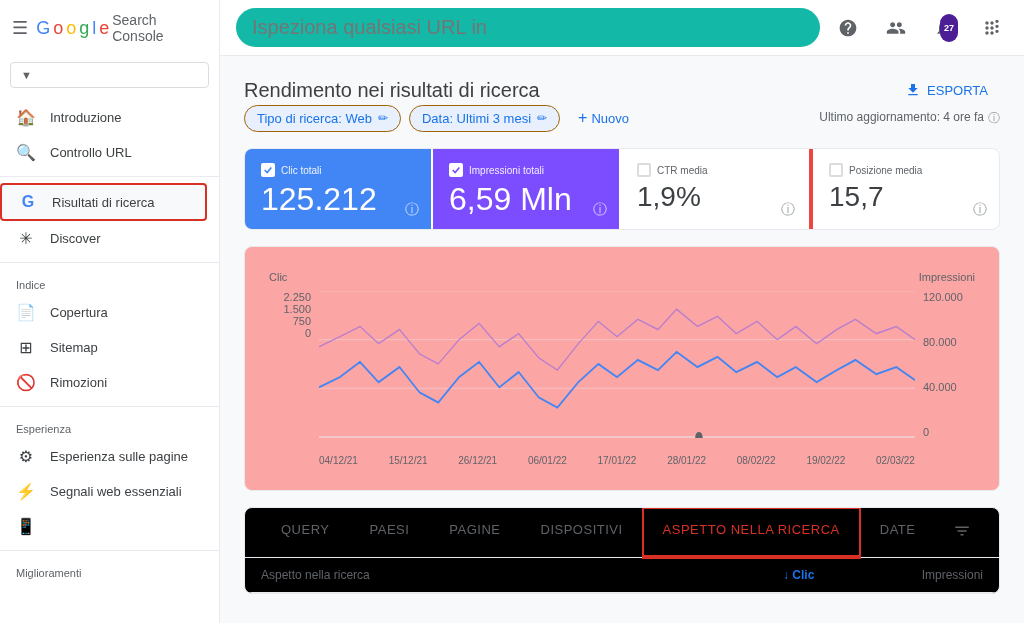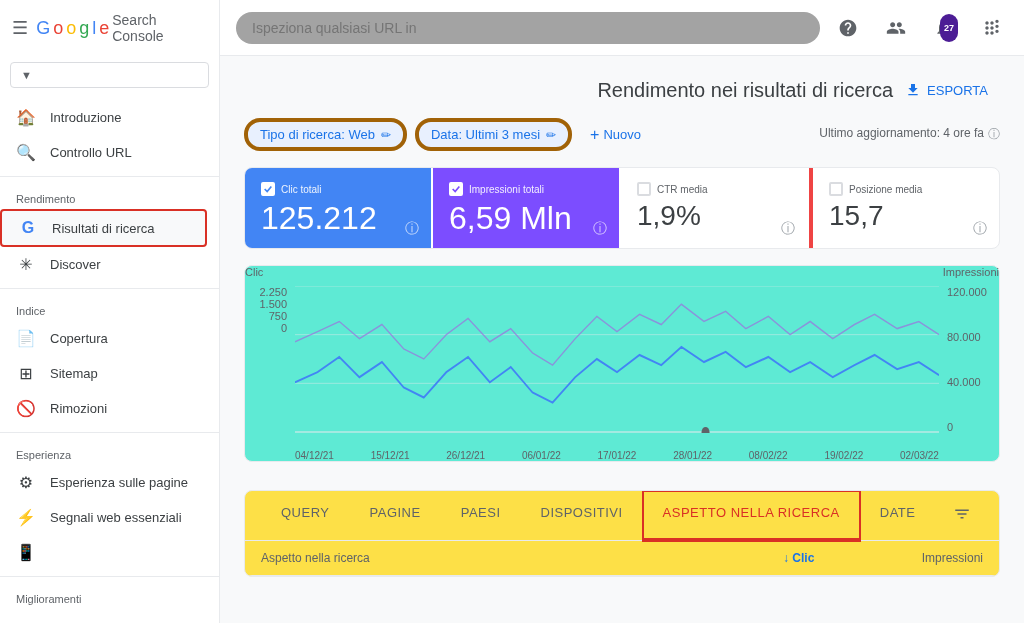--- a/index.html
+++ b/index.html
@@ -98,25 +98,25 @@
       padding: 8px 16px;
       gap: 12px;
       min-height: 56px;
       position: sticky;
       top: 0;
       z-index: 10;
       border-bottom: 1px solid #e8eaed;
     }
     .search-bar {
       flex: 1;
-      background: #a3a3a3;
+      background: #14b8a6;
       border-radius: 24px;
       padding: 8px 16px;
       border: none;
-      font-size: 14px;
+      font-size: 20px;
       outline: none;
       color: #3c4043;
     }
     .topbar-icons {
       display: flex;
       gap: 16px;
       align-items: center;
     }
     .topbar-icon {
       width: 32px;
@@ -144,22 +144,21 @@
 
     
     .content {
       padding: 20px 24px;
       flex: 1;
     }
 
     .page-header {
       display: flex;
       align-items: center;
-      justify-content: flex-end;
-      margin-bottom: 14px;
+      justify-content: space-between;
     }
     .page-title {
       font-size: 20px;
       color: #3c4043;
       font-weight: 400;
     }
     .export-btn {
       display: flex;
       align-items: center;
       gap: 6px;
@@ -175,21 +174,21 @@
       display: flex;
       align-items: center;
       gap: 8px;
       margin-bottom: 16px;
     }
     .filter-chip {
       display: flex;
       align-items: center;
       gap: 6px;
       background: #e8f0fe;
-      border: 4px solid #a16207;
+      border: 1px solid #a16207;
       border-radius: 16px;
       padding: 5px 12px;
       font-size: 13px;
       color: #1a73e8;
       cursor: pointer;
     }
     .filter-chip .edit-icon { font-size: 12px; }
     .new-btn {
       display: flex;
       align-items: center;
@@ -261,25 +260,25 @@
       position: absolute;
       bottom: 10px;
       right: 12px;
       font-size: 14px;
       color: #9aa0a6;
       cursor: pointer;
     }
 
     
     .chart-container {
-      background: #5eead4;
+      background: #fca5a5;
       border-radius: 8px;
       border: 1px solid #e8eaed;
-      padding: 0;
-      margin-bottom: 28px;
+      padding: 24px;
+      margin-bottom: 16px;
     }
     .chart-area {
       position: relative;
       height: 175px;
     }
     .chart-y-left {
       position: absolute;
       left: 0;
       top: 0;
       bottom: 28px;
@@ -328,21 +327,21 @@
     .chart-label-left { font-size: 11px; color: #5f6368; margin-bottom: 4px; }
     .chart-label-right { font-size: 11px; color: #5f6368; margin-bottom: 4px; text-align: right; }
     .chart-labels-row {
       display: flex;
       justify-content: space-between;
       margin-bottom: 4px;
     }
 
     
     .tabs-container {
-      background: #fde047;
+      background: #000000;
       border-radius: 8px;
       border: 1px solid #e8eaed;
       overflow: hidden;
     }
     .tabs-header {
       display: flex;
       border-bottom: 1px solid #e8eaed;
       padding: 0 16px;
     }
     .tab {
@@ -406,21 +405,20 @@
     <span class="nav-icon">🏠</span>
     <span>Introduzione</span>
   </div>
   <div class="nav-item">
     <span class="nav-icon">🔍</span>
     <span>Controllo URL</span>
   </div>
 
   <hr class="nav-divider">
 
-  <div class="nav-section-label">Rendimento</div>
   <div class="nav-item active active-border" style="border:2px solid #d93025; border-radius:4px; background:#f8f9fa;">
     <span class="nav-icon" style="color:#4285f4;font-weight:bold;font-size:16px;">G</span>
     <span style="color:#3c4043;font-weight:500;">Risultati di ricerca</span>
   </div>
   <div class="nav-item">
     <span class="nav-icon">✳</span>
     <span>Discover</span>
   </div>
 
   <hr class="nav-divider">
@@ -613,22 +611,22 @@
           <span>08/02/22</span>
           <span>19/02/22</span>
           <span>02/03/22</span>
         </div>
       </div>
     </div>
 
     <div class="tabs-container">
       <div class="tabs-header">
         <div class="tab">QUERY</div>
+        <div class="tab">PAESI</div>
         <div class="tab">PAGINE</div>
-        <div class="tab">PAESI</div>
         <div class="tab">DISPOSITIVI</div>
         <div class="tab" style="color:#d93025; border-bottom: 3px solid #d93025; border-radius:0; outline: 2px solid #d93025; outline-offset:-1px;">ASPETTO NELLA RICERCA</div>
         <div class="tab">DATE</div>
         <div class="tab-spacer"></div>
         <div class="filter-icon">
           <svg width="18" height="18" viewBox="0 0 24 24" fill="#5f6368">
               <path d="M10 18h4v-2h-4v2zM3 6v2h18V6H3zm3 7h12v-2H6v2z"></path>
             </svg>
         </div>
       </div>

